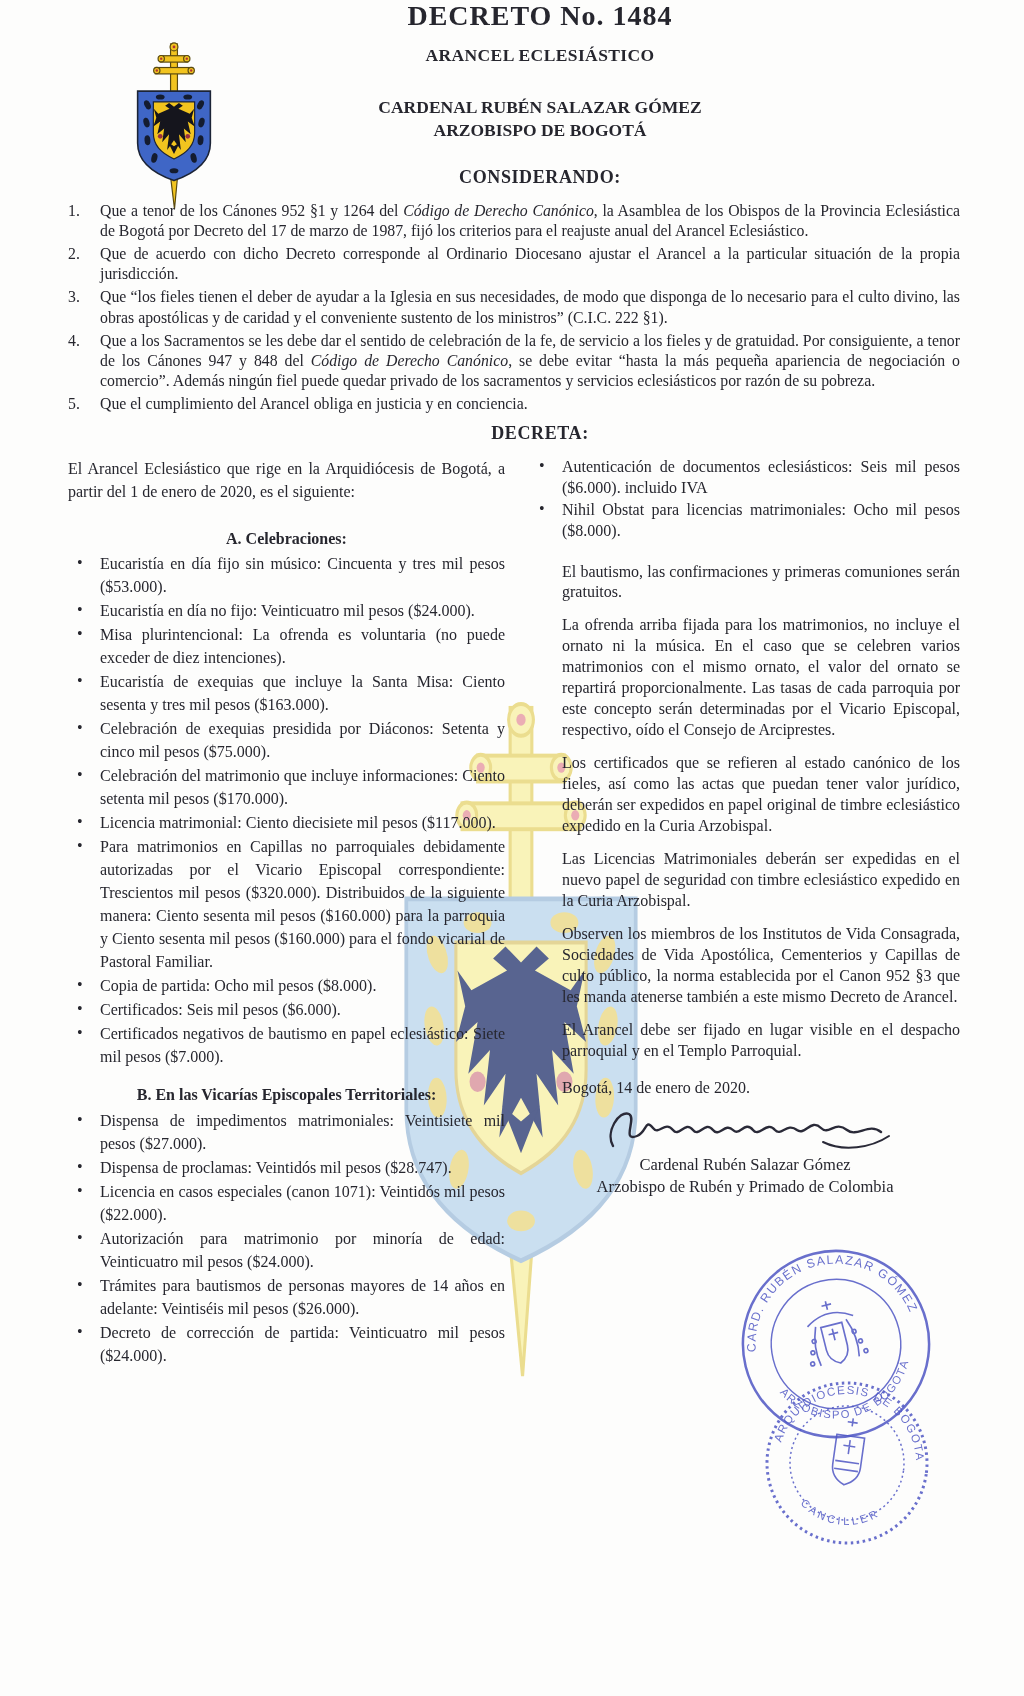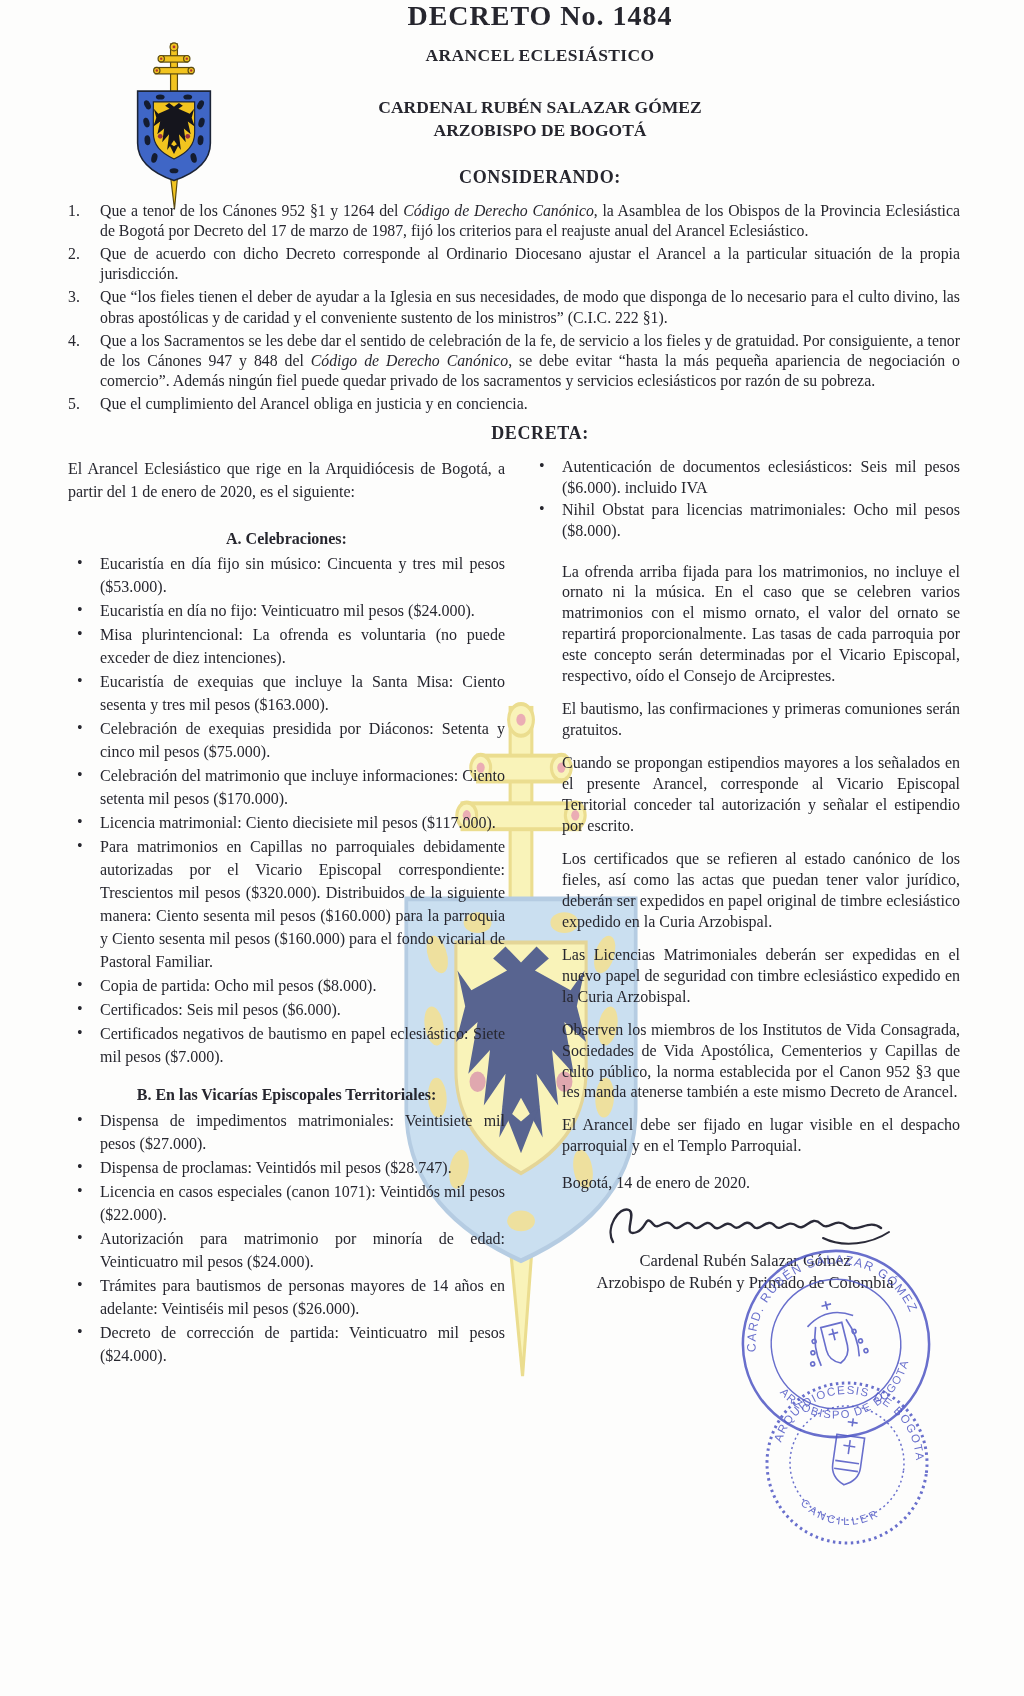--- a/index.html
+++ b/index.html
@@ -225,25 +225,24 @@
       <div class="col-right">
         <div>
 
             <div class="bullet">Autenticación de documentos eclesiásticos: Seis mil pesos ($6.000). incluido IVA</div>
 
             <div class="bullet">Nihil Obstat para licencias matrimoniales: Ocho mil pesos ($8.000).</div>
           </div>
 
         <div class="para-group">
 
+            <p class="rpara">El bautismo, las confirmaciones y primeras comuniones serán gratuitos.</p>
+
             <p class="rpara">La ofrenda arriba fijada para los matrimonios, no incluye el ornato ni la música. En el caso que se celebren varios matrimonios con el mismo ornato, el valor del ornato se repartirá proporcionalmente. Las tasas de cada parroquia por este concepto serán determinadas por el Vicario Episcopal, respectivo, oído el Consejo de Arciprestes.</p>
 
-            <p class="rpara">El bautismo, las confirmaciones y primeras comuniones serán gratuitos.</p>
-
-            <p class="rpara">Cuando se propongan estipendios mayores a los señalados en el presente Arancel, corresponde al Vicario Episcopal Territorial conceder tal autorización y señalar el estipendio por escrito.</p>
 
             <p class="rpara">Los certificados que se refieren al estado canónico de los fieles, así como las actas que puedan tener valor jurídico, deberán ser expedidos en papel original de timbre eclesiástico expedido en la Curia Arzobispal.</p>
 
             <p class="rpara">Las Licencias Matrimoniales deberán ser expedidas en el nuevo papel de seguridad con timbre eclesiástico expedido en la Curia Arzobispal.</p>
 
             <p class="rpara">Observen los miembros de los Institutos de Vida Consagrada, Sociedades de Vida Apostólica, Cementerios y Capillas de culto público, la norma establecida por el Canon 952 §3 que les manda atenerse también a este mismo Decreto de Arancel.</p>
 
             <p class="rpara">El Arancel debe ser fijado en lugar visible en el despacho parroquial y en el Templo Parroquial.</p>
           </div>
 

